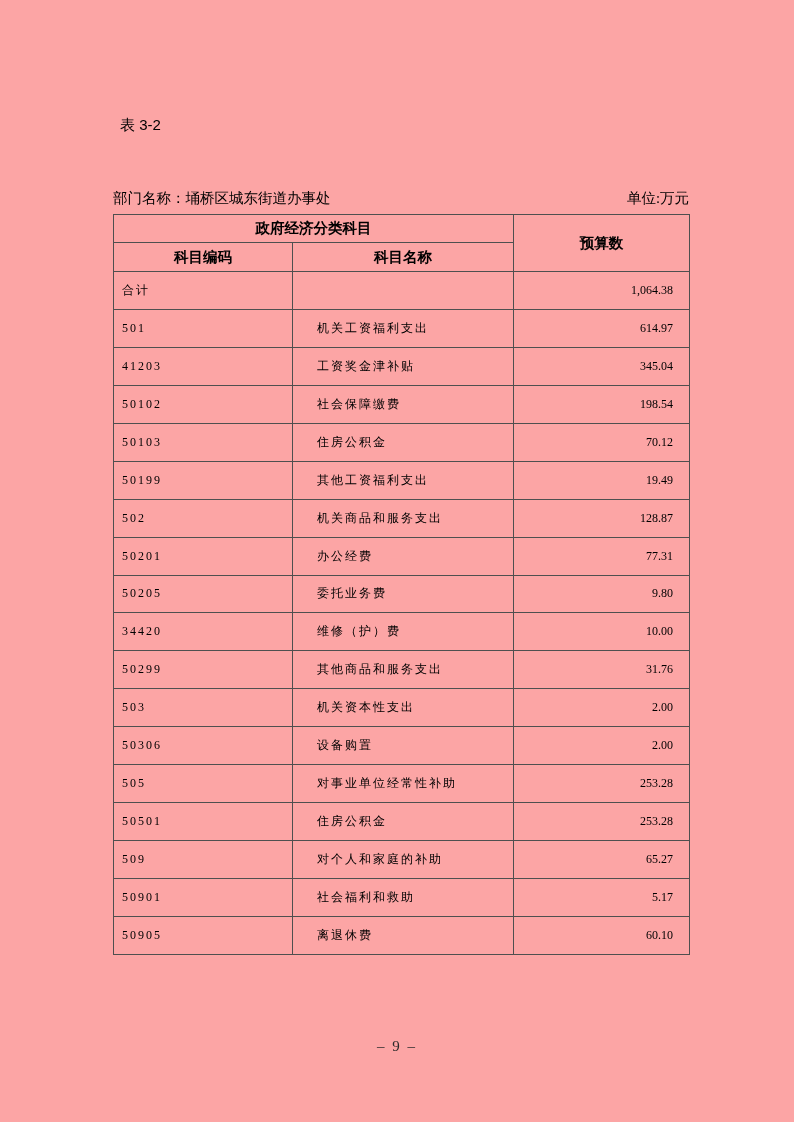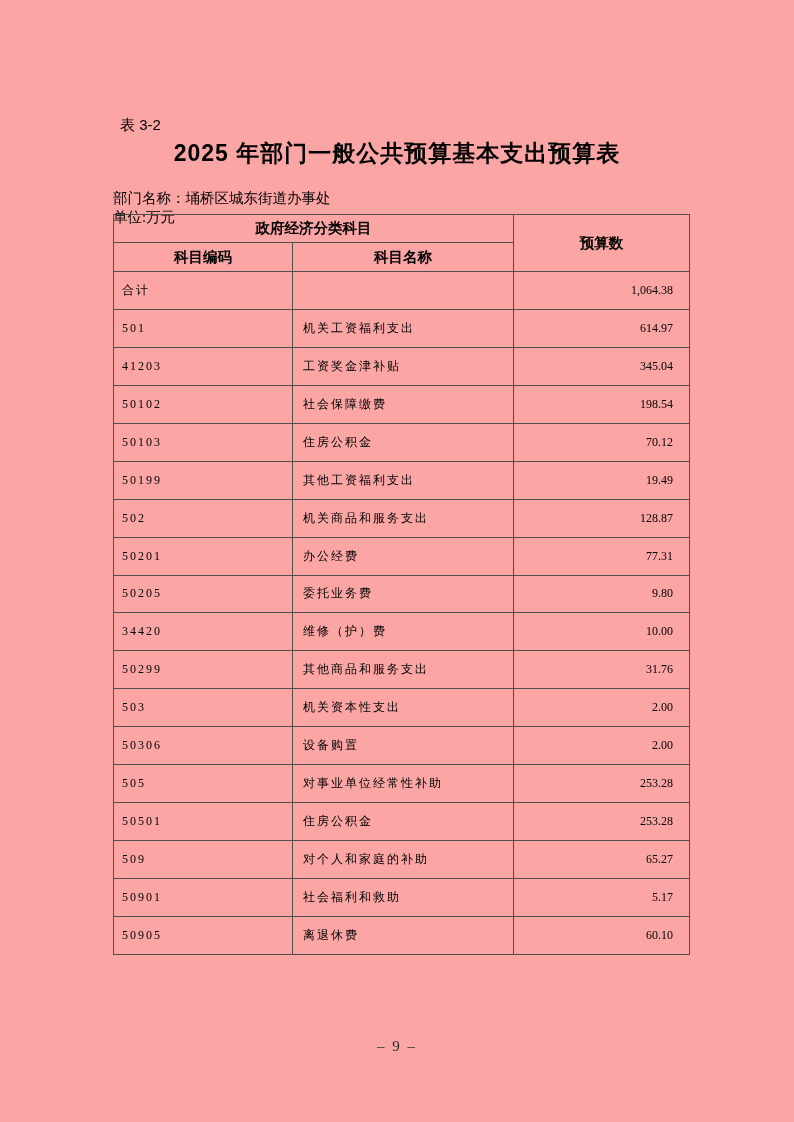--- a/index.html
+++ b/index.html
@@ -37,21 +37,20 @@
   .meta-row {
     position: absolute;
     left: 113px;
     top: 189px;
     width: 576px;
     display: flex;
     justify-content: space-between;
     align-items: baseline;
     font-size: 14.5px;
     color: #000;
-    flex-direction: column;
   }
   .budget-table {
     position: absolute;
     left: 113px;
     top: 214px;
     width: 576px;
     height: 741px;
     border-collapse: collapse;
     table-layout: fixed;
   }
@@ -72,41 +71,40 @@
   .budget-table thead tr.hrow1 { height: 28px; }
   .budget-table thead tr.hrow2 { height: 29px; }
   .budget-table tbody tr { height: 28.6px; }
   .budget-table td {
     font-family: Liberation Serif, serif;
     font-size: 12px;
     vertical-align: middle;
     color: #000;
   }
   .cell-code { text-align: left; padding-left: 8px;  letter-spacing: 2px; }
-  .cell-name { text-align: left; padding-left: 10px; letter-spacing: 2px; }
+  .cell-name { text-align: left; padding-left: 24px; letter-spacing: 2px; }
   .cell-value { text-align: right; padding-right: 16px; }
   .page-number {
     position: absolute;
     left: 0;
     top: 1038px;
     width: 100%;
     text-align: center;
     font-size: 15px;
     color: #2a2a2a;
     letter-spacing: 2px;
   }
 </style>
 </head>
 <body>
 
 <div class="page">
 
   <div class="table-label">表 3-2</div>
 
-  <h1 class="doc-title">2025 年部门一般公共预算基本支出预算表</h1>
 
   <div class="meta-row">
     <span>部门名称：埇桥区城东街道办事处</span>
     <span>单位:万元</span>
   </div>
 
   <table class="budget-table">
     <colgroup>
       <col style="width:179px">
       <col style="width:221px">

